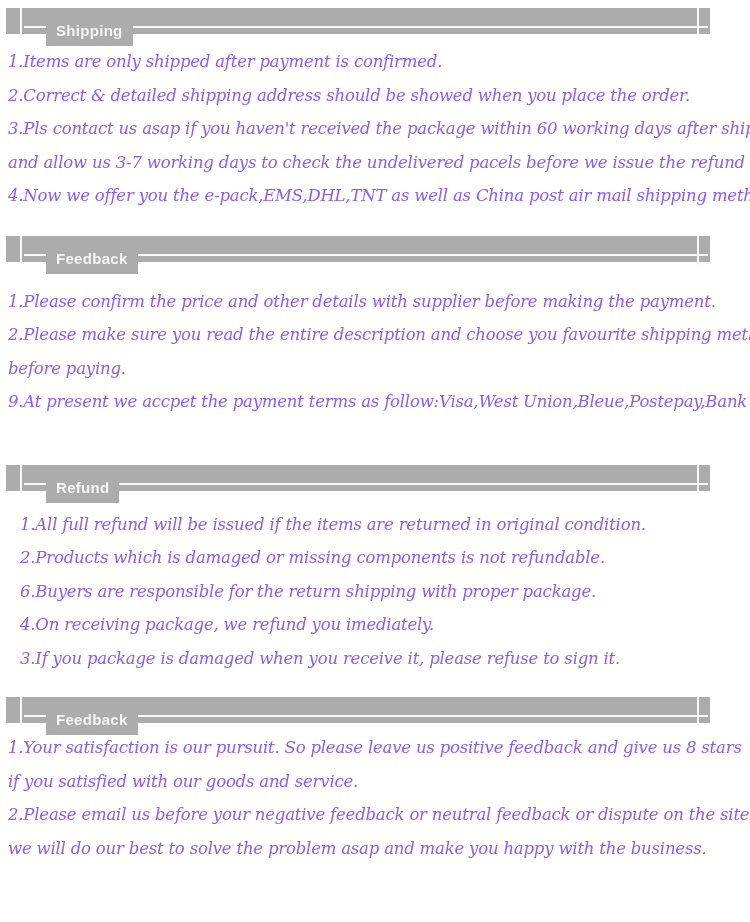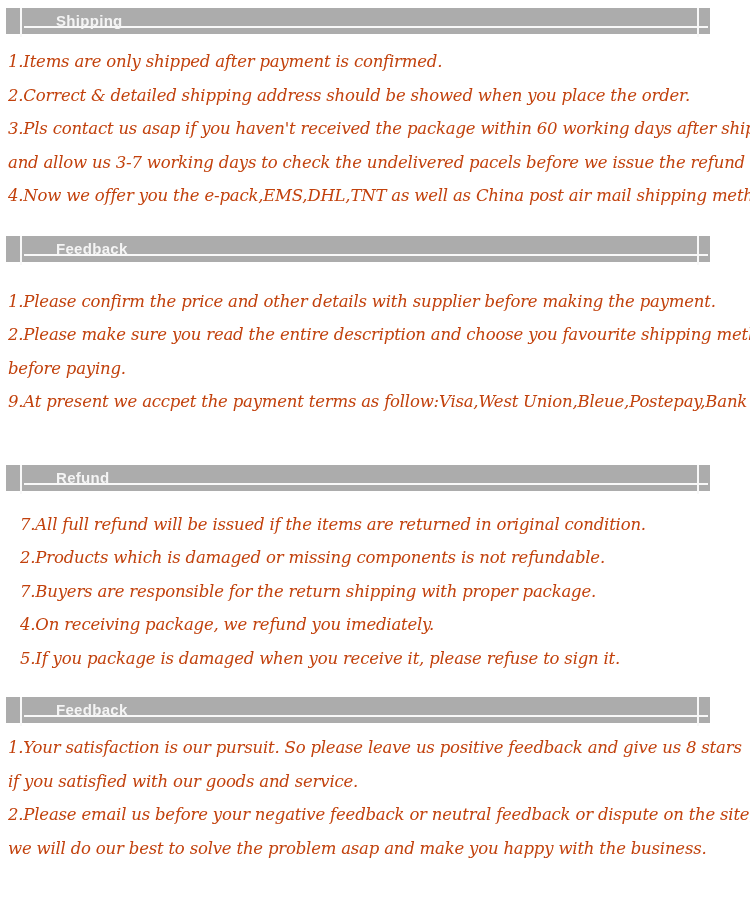--- a/index.html
+++ b/index.html
@@ -48,21 +48,21 @@
     height: 29px;
     background: #f8f8f8;
     z-index: 2;
   }
   .sec-header .sec-title {
     position: absolute;
     left: 40px;
     top: 0;
     height: 18px;
     line-height: 26px;
-    padding: 0 10px;
+    padding: 10px 10px;
     background: #acacac;
     color: #f4f4f4;
     font-family: "Liberation Sans", sans-serif;
     font-weight: bold;
     font-size: 15px;
     letter-spacing: 0.3px;
     z-index: 3;
   }
 
   
@@ -75,21 +75,21 @@
   .text-line {
     height: 33.5px;
     display: flex;
     align-items: center;
     white-space: nowrap;
     overflow: hidden;
     font-family: "DejaVu Serif", serif;
     font-style: italic;
     font-size: 16.5px;
     letter-spacing: -0.2px;
-    color: #c2410c;
+    color: #8b5cf6;
   }
 
   
   .hdr-shipping { margin-top: 8px; }
   .lines-shipping { margin-top: 11px; }
   .hdr-payment { margin-top: 23px; }
   .lines-payment { margin-top: 23px; }
   .hdr-refund { margin-top: 46px; }
   .lines-refund { margin-top: 17px; }
   .hdr-feedback { margin-top: 22px; }
@@ -125,25 +125,25 @@
   <div class="text-line">9.At present we accpet the payment terms as follow:Visa,West Union,Bleue,Postepay,Bank</div>
 </div>
 
 <div class="sec-header hdr-refund">
   <div class="vline-left"></div>
   <div class="hline"></div>
   <div class="vline-right"></div>
   <span class="sec-title">Refund</span>
 </div>
 <div class="sec-lines lines-refund indented">
-  <div class="text-line">7.All full refund will be issued if the items are returned in original condition.</div>
+  <div class="text-line">1.All full refund will be issued if the items are returned in original condition.</div>
   <div class="text-line">2.Products which is damaged or missing components is not refundable.</div>
-  <div class="text-line">7.Buyers are responsible for the return shipping with proper package.</div>
+  <div class="text-line">6.Buyers are responsible for the return shipping with proper package.</div>
   <div class="text-line">4.On receiving package, we refund you imediately.</div>
-  <div class="text-line">5.If you package is damaged when you receive it, please refuse to sign it.</div>
+  <div class="text-line">3.If you package is damaged when you receive it, please refuse to sign it.</div>
 </div>
 
 <div class="sec-header hdr-feedback">
   <div class="vline-left"></div>
   <div class="hline"></div>
   <div class="vline-right"></div>
   <span class="sec-title">Feedback</span>
 </div>
 <div class="sec-lines lines-feedback">
   <div class="text-line">1.Your satisfaction is our pursuit. So please leave us positive feedback and give us 8 stars</div>

